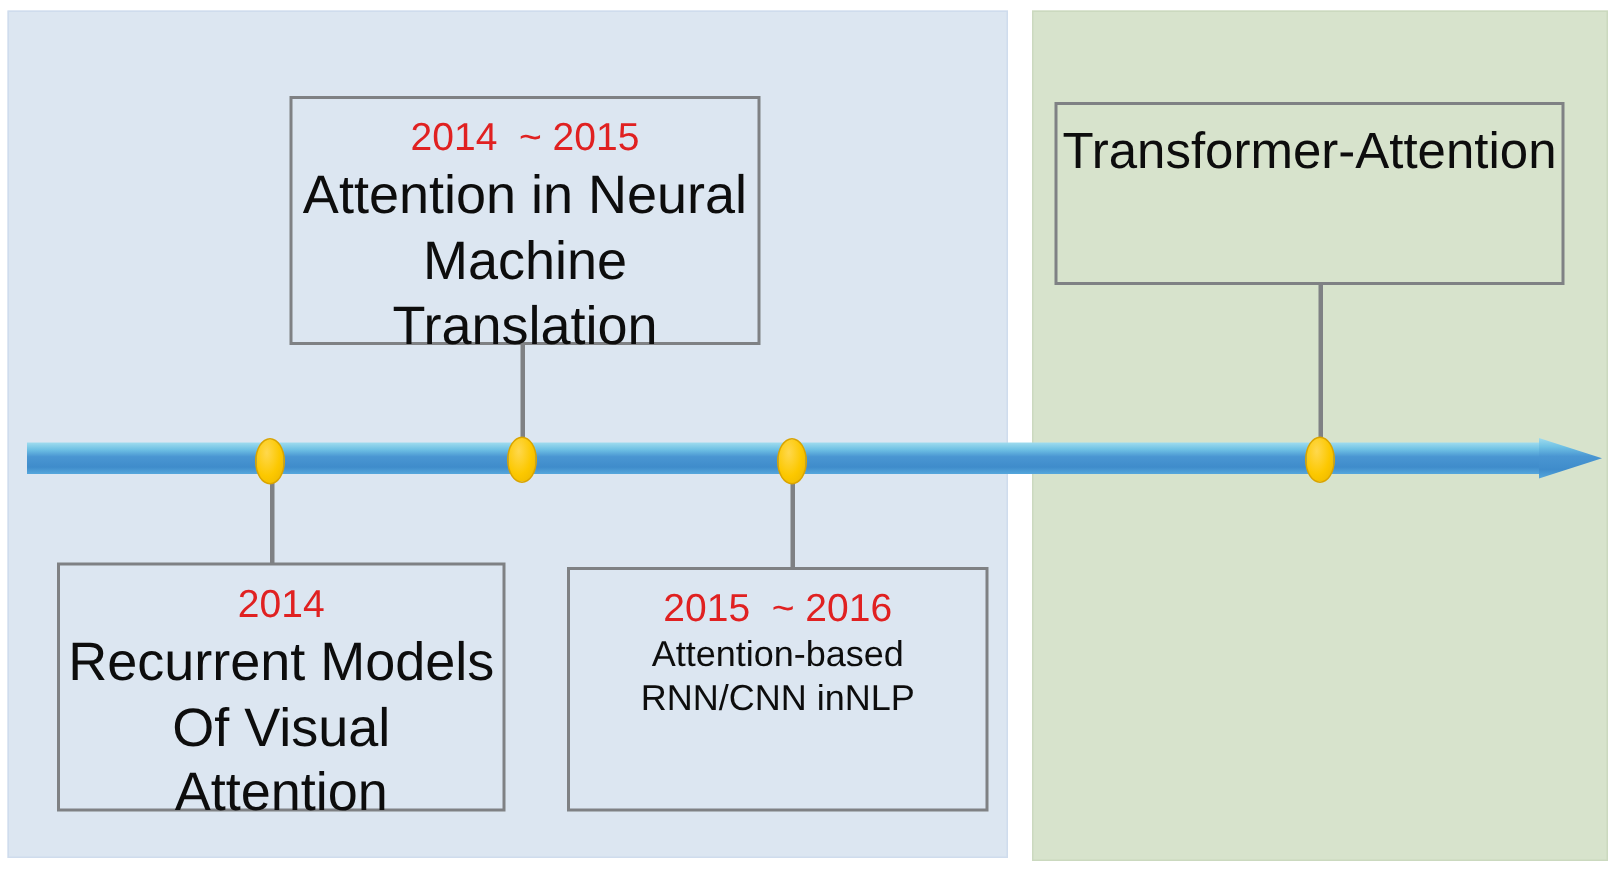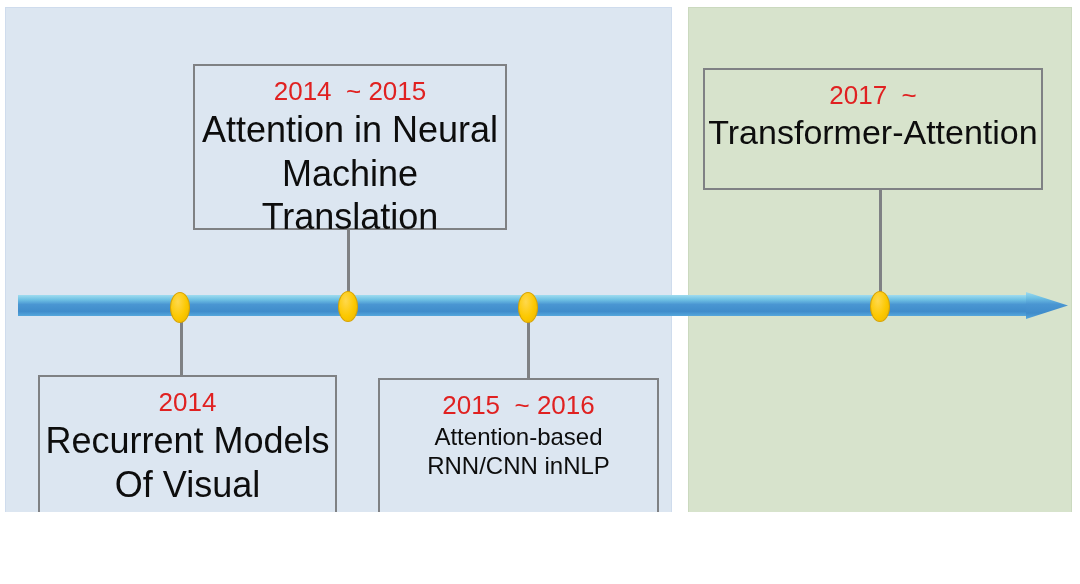--- a/index.html
+++ b/index.html
@@ -3,21 +3,21 @@
 <meta charset="utf-8">
 <style>
   html, body {
     margin: 0;
     padding: 0;
     background: #ffffff;
   }
   #stage {
     position: relative;
     width: 1080px;
-    height: 512px;
+    height: 584px;
     background: #ffffff;
     overflow: hidden;
     font-family: "Liberation Sans", sans-serif;
   }
 
   
   .panel {
     position: absolute;
     box-sizing: border-box;
   }
@@ -131,21 +131,20 @@
   <div class="marker" style="left:518px; top:292px;"></div>
   <div class="marker" style="left:870px; top:291px;"></div>
 
   <div class="card" id="card-nmt">
     <div class="years">2014  ~ 2015</div>
     <div class="title">Attention in Neural
 Machine Translation</div>
   </div>
 
   <div class="card" id="card-transf">
-    <div class="years">2017  ~</div>
     <div class="title">Transformer-Attention</div>
   </div>
 
   <div class="card" id="card-visual">
     <div class="years">2014</div>
     <div class="title">Recurrent Models
 Of Visual Attention</div>
   </div>
 
   <div class="card" id="card-nlp">

